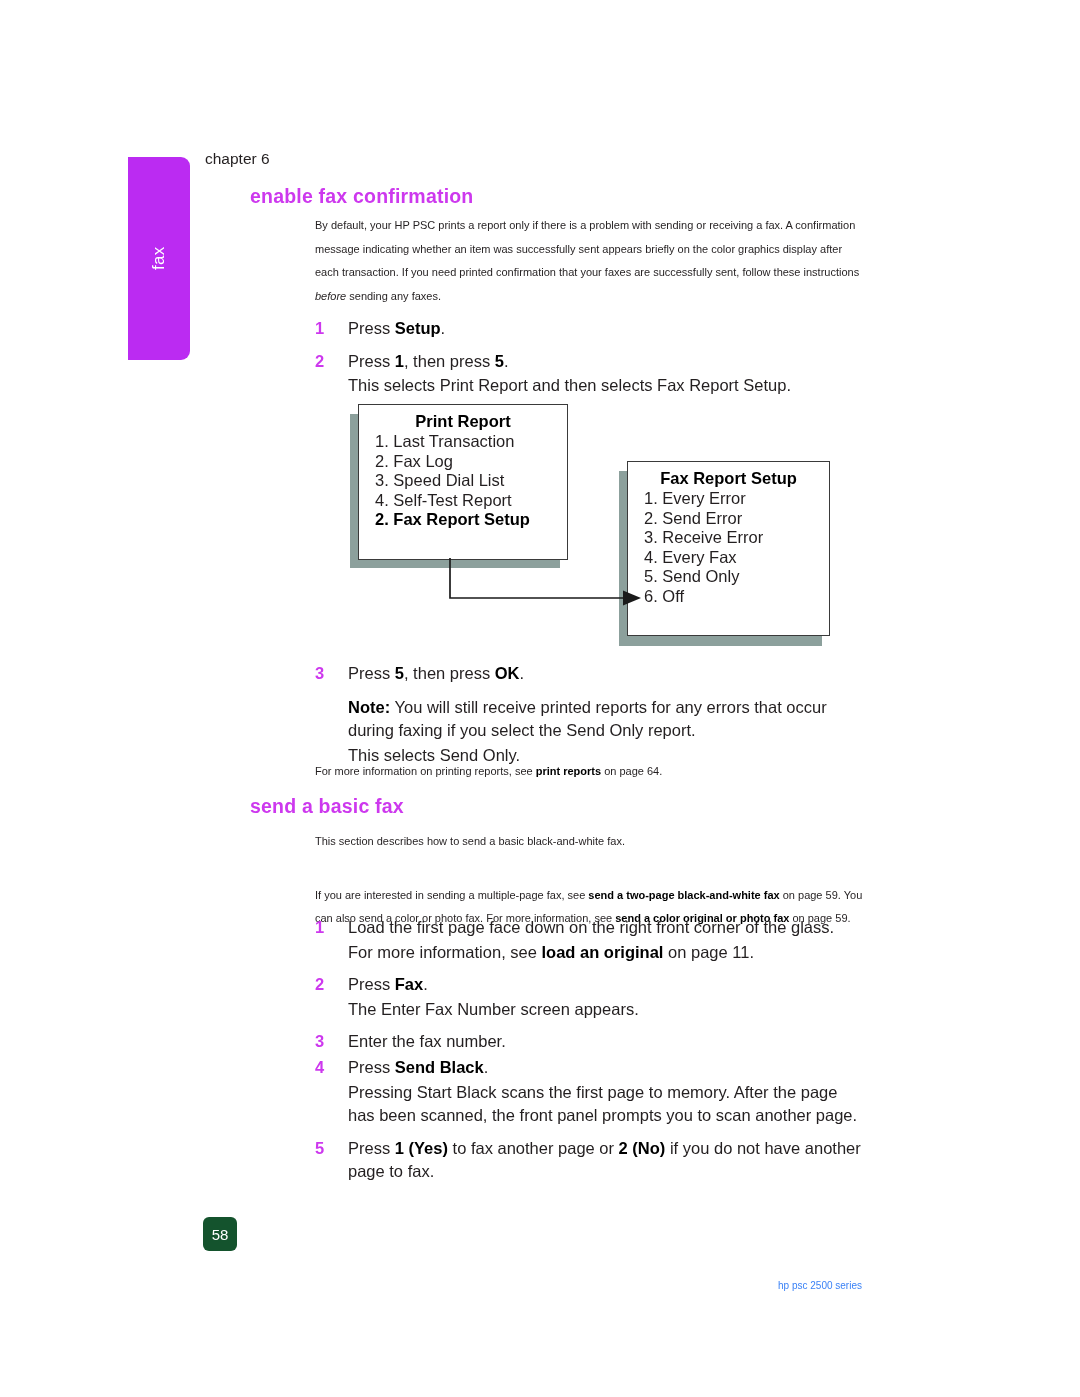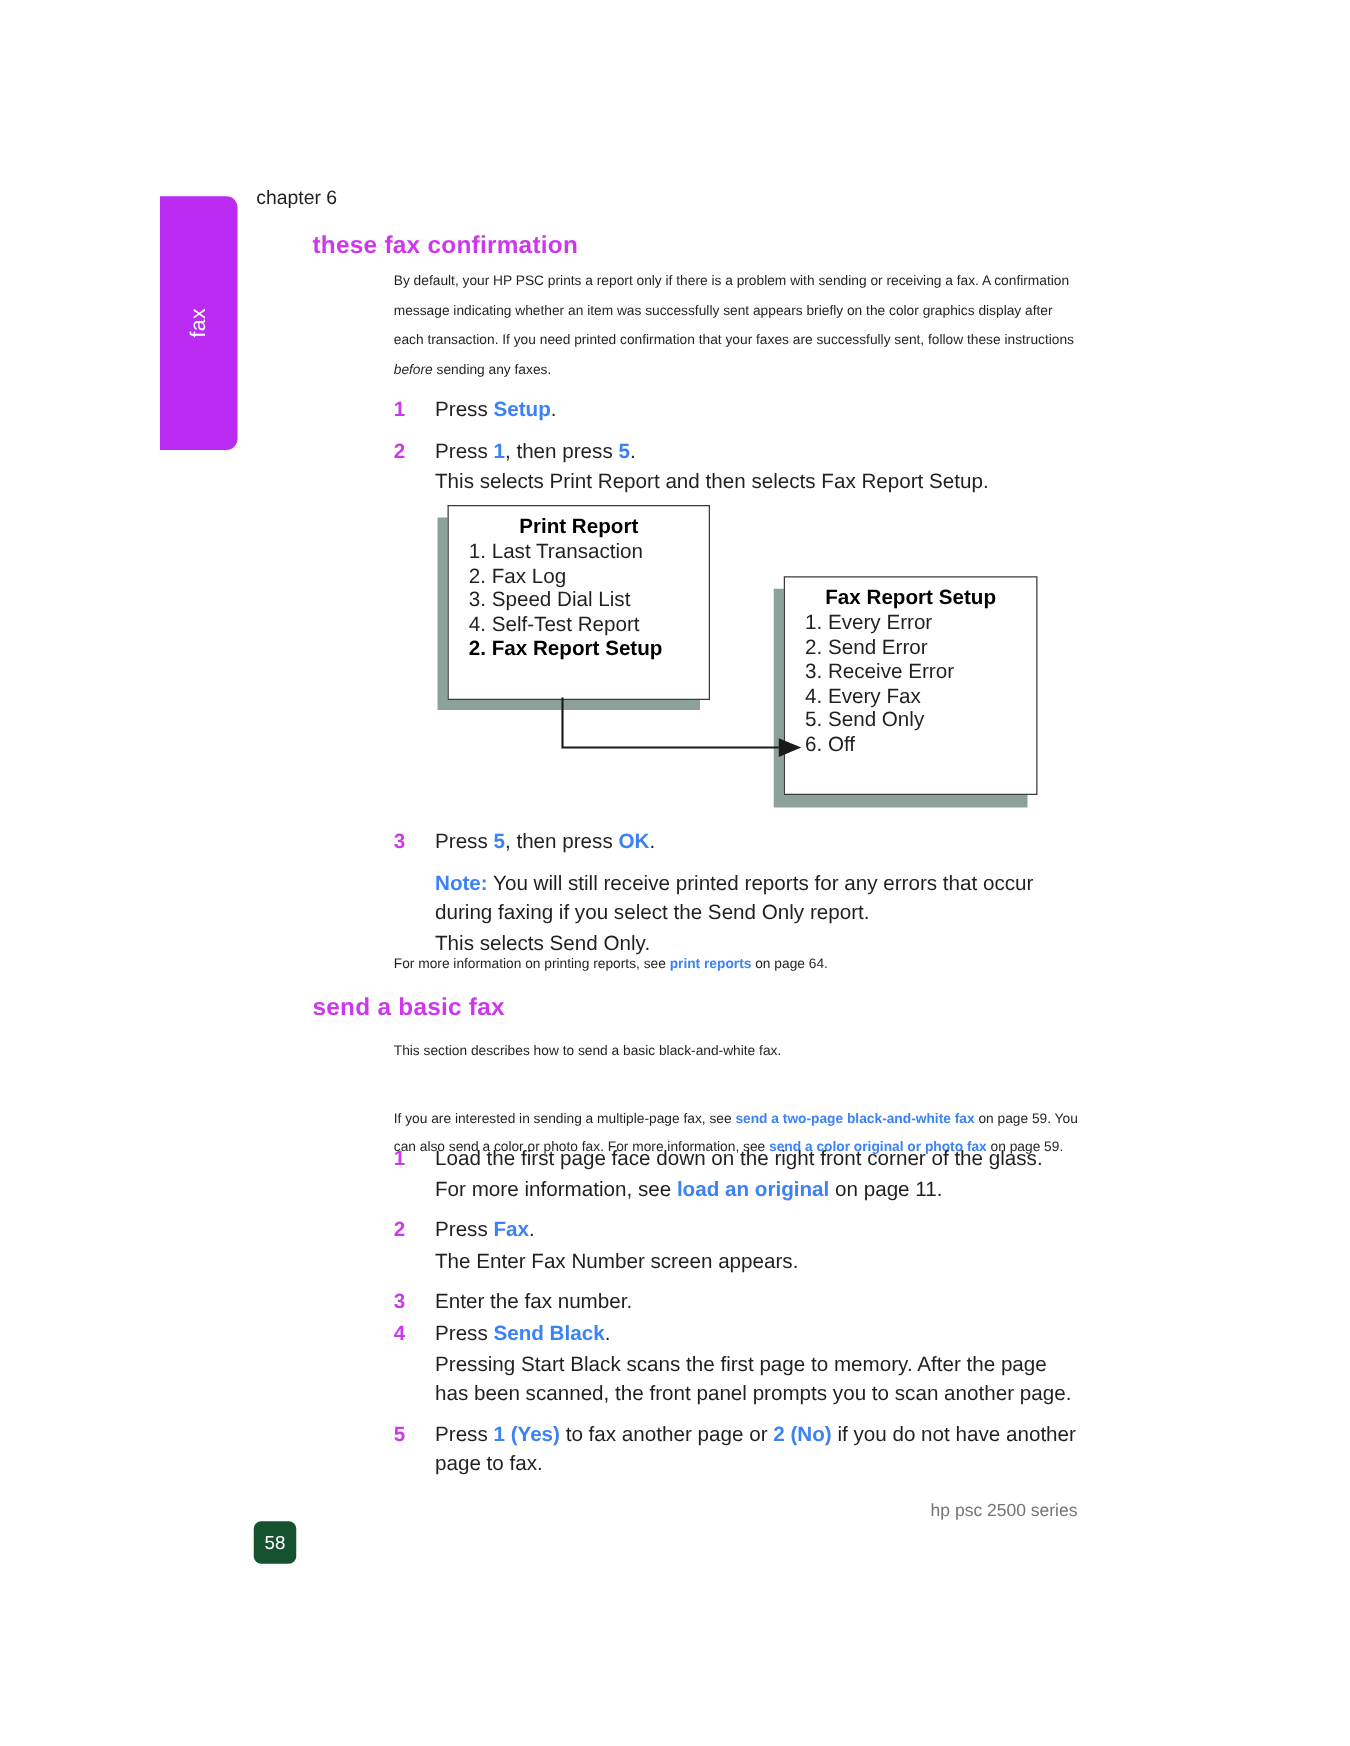--- a/index.html
+++ b/index.html
@@ -97,21 +97,21 @@
     left: 0;
     top: 0;
     width: 20px;
     font-weight: bold;
     color: #cd38ee;
     font-size: 16.5px;
   }
   .step-sub { margin-top: 1px; }
   .step-gap { margin-top: 9px; }
 
-  .mag { color: #3b82f6; font-weight: bold; }
+  .mag { color: #000000; font-weight: bold; }
   .ital { font-style: italic; }
 
   
   .diagram {
     position: absolute;
     left: 340px;
     top: 390px;
     width: 520px;
     height: 270px;
   }
@@ -164,37 +164,37 @@
     border-radius: 6px;
     color: #ffffff;
     font-size: 15px;
     display: flex;
     align-items: center;
     justify-content: center;
   }
   .footer-right {
     position: absolute;
     right: 218px;
-    top: 1200px;
-    font-size: 14px;
-    color: #737373;
+    top: 1280px;
+    font-size: 10px;
+    color: #3b82f6;
   }
 </style>
 </head>
 <body>
 
 <div class="page">
 
   <div class="side-tab">
     <div class="side-tab-label">fax</div>
   </div>
 
   <div class="chapter-label">chapter 6</div>
 
-  <div class="h1" id="heading-enable">these fax confirmation</div>
+  <div class="h1" id="heading-enable">enable fax confirmation</div>
 
   <div class="body-col" style="top:214px;">
     <p class="para"><span>By default, your HP PSC prints a report only if there is a problem with sending or receiving a fax. A confirmation message indicating whether an item was successfully sent appears briefly on the color graphics display after each transaction. If you need printed confirmation that your faxes are successfully sent, follow these instructions </span><span class="ital">before</span><span> sending any faxes.</span></p>
   </div>
 
   <div class="steps" style="top:317px;">
     <div class="step">
       <span class="step-num">1</span>
       <span>Press </span><span class="mag">Setup</span><span>.</span>
     </div>

